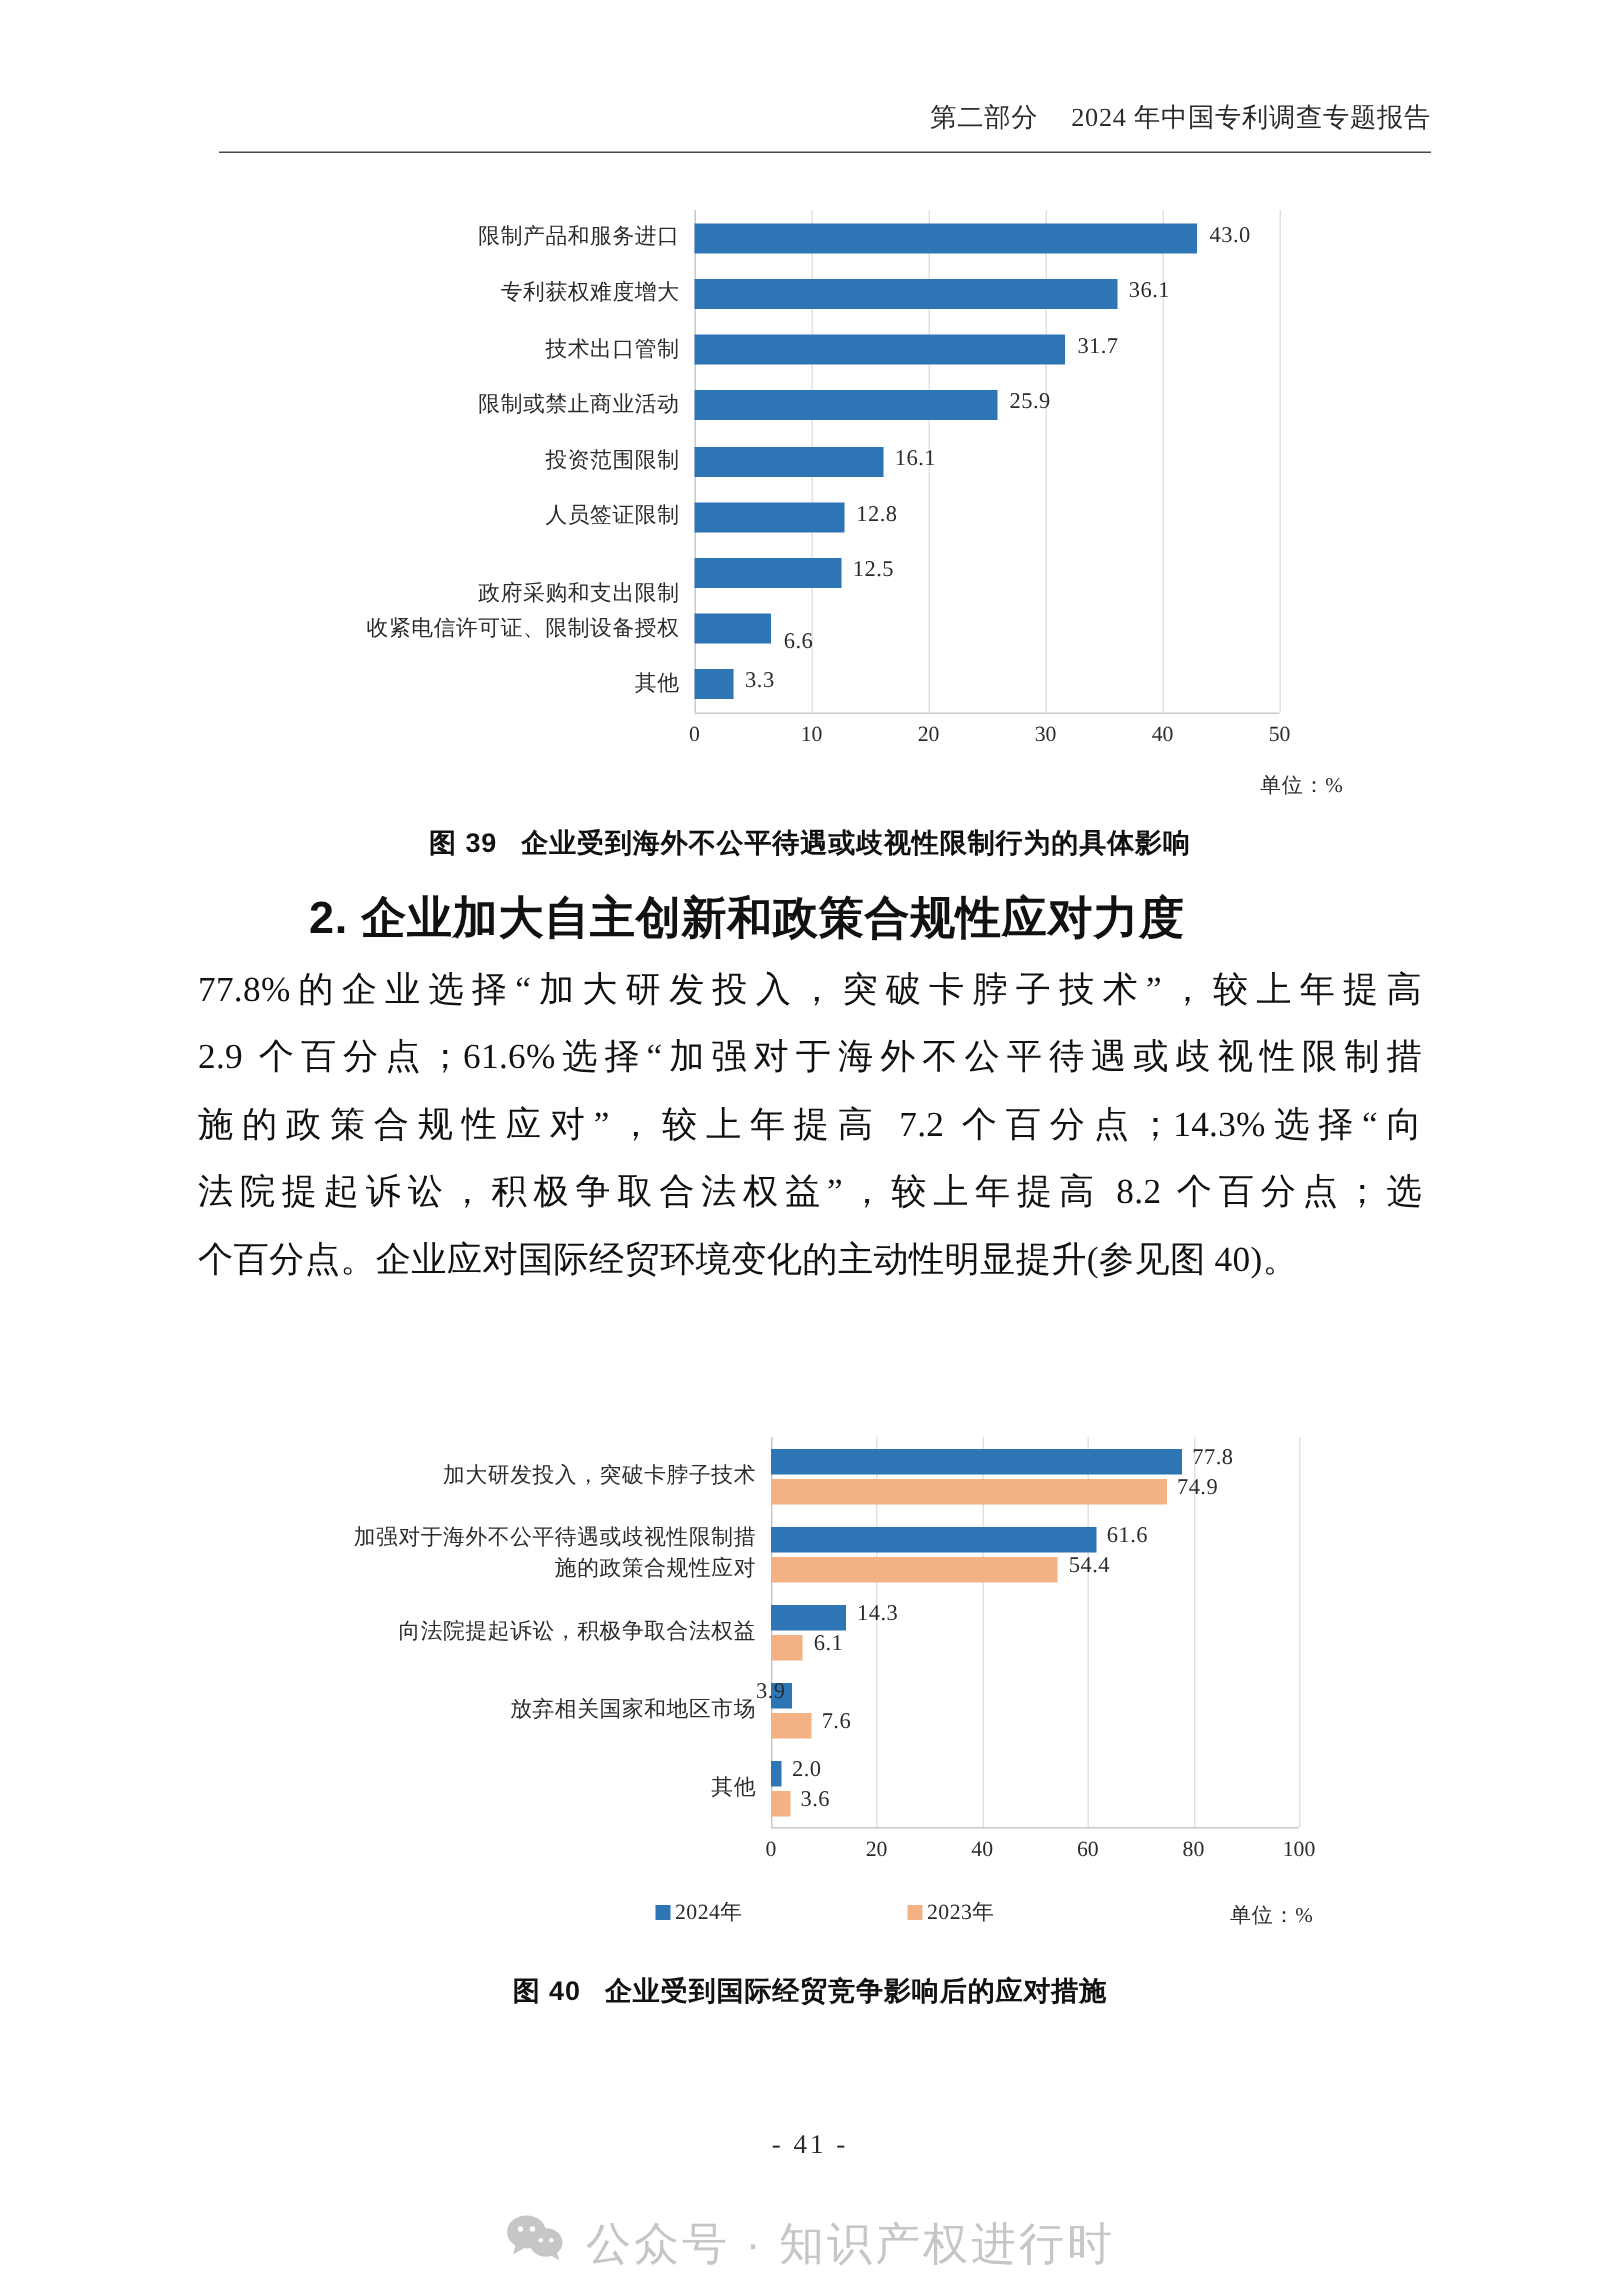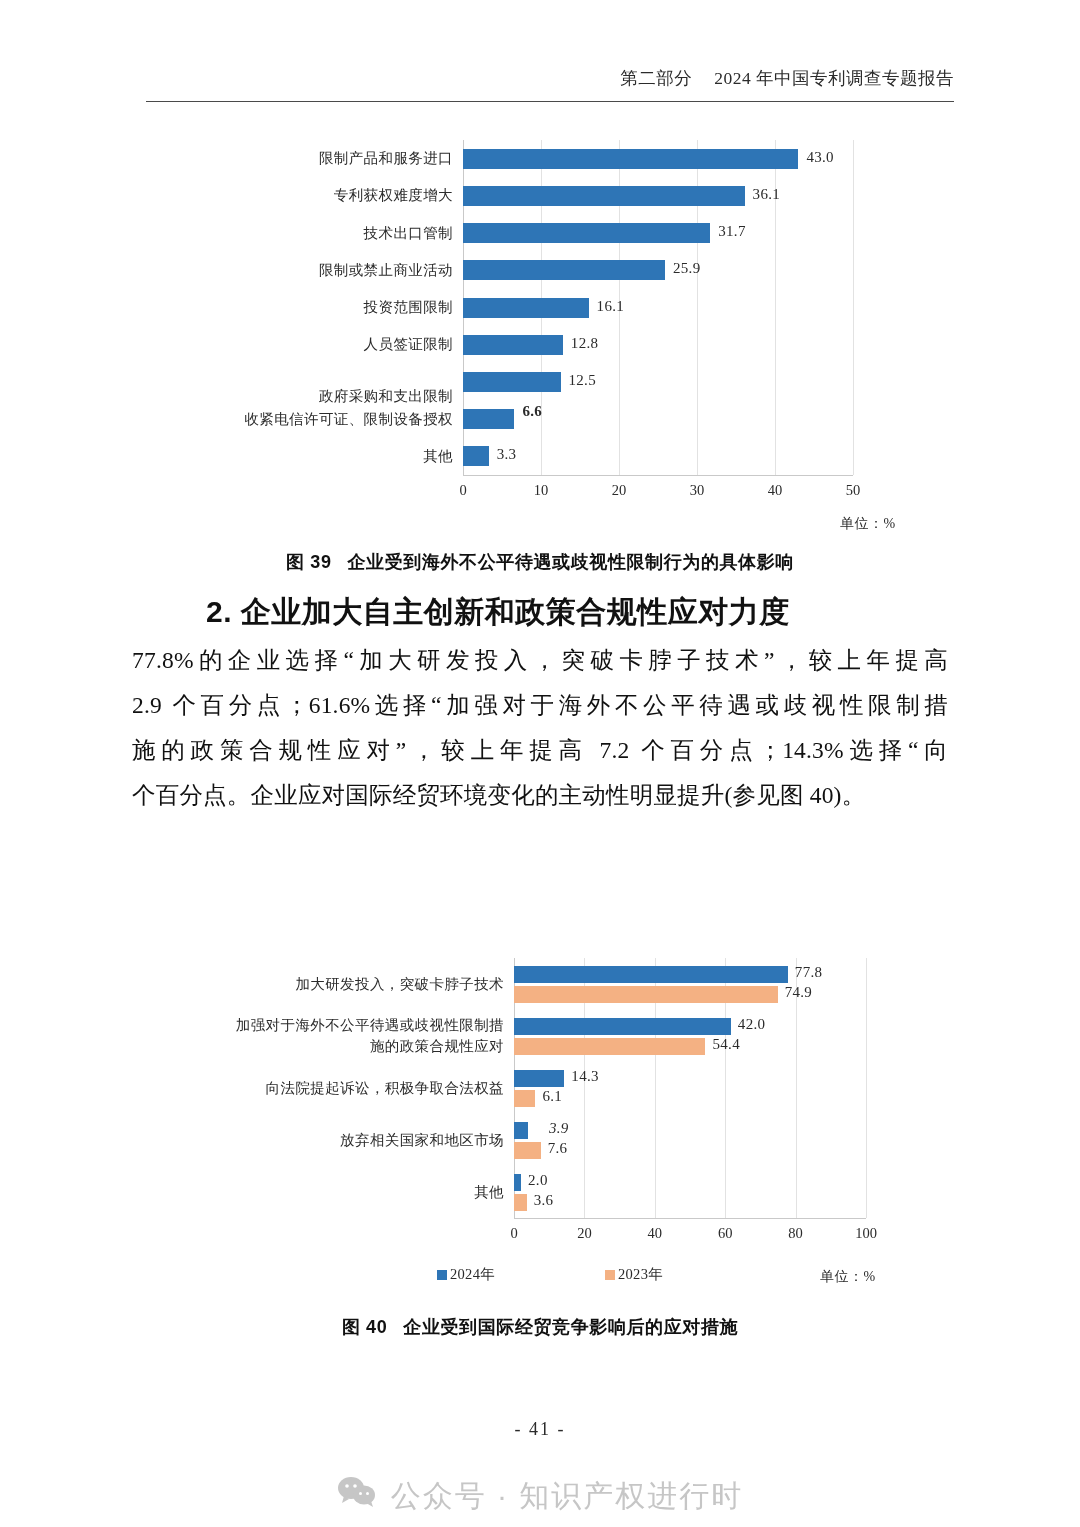--- a/index.html
+++ b/index.html
@@ -197,21 +197,21 @@
     <div class="bar-value" style="left: 570.84px; top: 204.722px;">12.8</div>
     <div class="cat-label" style="left: 200px; width: 253px; top: 240px; margin-top: 16px;">
       <div>政府采购和支出限制</div>
     </div>
     <div class="bar" style="left: 463px; width: 97.5px; top: 241.944px; height: 20px; background: rgb(46, 117, 182);"></div>
     <div class="bar-value" style="left: 568.5px; top: 241.944px;">12.5</div>
     <div class="cat-label" style="left: 200px; width: 253px; top: 278.667px;">
       <div>收紧电信许可证、限制设备授权</div>
     </div>
     <div class="bar" style="left: 463px; width: 51.48px; top: 279.167px; height: 20px; background: rgb(46, 117, 182);"></div>
-    <div class="bar-value" style="left: 522.48px; top: 273px; font-weight: bold;">6.6</div>
+    <div class="bar-value" style="left: 522.48px; top: 290px;">6.6</div>
     <div class="cat-label" style="left: 200px; width: 253px; top: 315.889px;">
       <div>其他</div>
     </div>
     <div class="bar" style="left: 463px; width: 25.74px; top: 316.389px; height: 20px; background: rgb(46, 117, 182);"></div>
     <div class="bar-value" style="left: 496.74px; top: 316.389px;">3.3</div>
     <div class="x-axis-line" style="left: 463px; width: 390px; top: 345px;"></div>
     <div class="tick-label" style="left: 463px; top: 352px;">0</div>
     <div class="tick-label" style="left: 541px; top: 352px;">10</div>
     <div class="tick-label" style="left: 619px; top: 352px;">20</div>
     <div class="tick-label" style="left: 697px; top: 352px;">30</div>
@@ -223,20 +223,21 @@
 <div class="fig-caption" style="top:550px;">
   <span>图 39</span><span class="cap-gap"></span><span>企业受到海外不公平待遇或歧视性限制行为的具体影响</span>
 </div>
 
 <div class="section-heading" style="top:592px;">2. 企业加大自主创新和政策合规性应对力度</div>
 
 <div class="body-para" style="top:638px;" id="bodyPara">
     <p class="justified">77.8%的企业选择“加大研发投入，突破卡脖子技术”，较上年提高</p>
     <p class="justified">2.9 个百分点；61.6%选择“加强对于海外不公平待遇或歧视性限制措</p>
     <p class="justified">施的政策合规性应对”，较上年提高 7.2 个百分点；14.3%选择“向</p>
+    <p class="justified">法院提起诉讼，积极争取合法权益”，较上年提高 8.2 个百分点；选</p>
     <p>个百分点。企业应对国际经贸环境变化的主动性明显提升(参见图 40)。</p>
   </div>
 
 <div class="figure" id="fig40" style="left:0px; top:950px; width:1080px; height:340px;">
     <div class="chart-grid" style="left: 514px; top: 8px; width: 352px; height: 260px;">
       <div class="gridline axis0" style="left: 0px;"></div>
       <div class="gridline" style="left: 70.4px;"></div>
       <div class="gridline" style="left: 140.8px;"></div>
       <div class="gridline" style="left: 211.2px;"></div>
       <div class="gridline" style="left: 281.6px;"></div>
@@ -247,35 +248,35 @@
     </div>
     <div class="bar" style="left: 514px; width: 273.856px; top: 15.5px; height: 17px; background: rgb(46, 117, 182);"></div>
     <div class="bar-value" style="left: 794.856px; top: 14px;">77.8</div>
     <div class="bar orange" style="left: 514px; width: 263.648px; top: 35.5px; height: 17px; background: rgb(244, 177, 131);"></div>
     <div class="bar-value" style="left: 784.648px; top: 34px;">74.9</div>
     <div class="cat-label" style="left: 190px; width: 314px; top: 65px;">
       <div>加强对于海外不公平待遇或歧视性限制措</div>
       <div>施的政策合规性应对</div>
     </div>
     <div class="bar" style="left: 514px; width: 216.832px; top: 67.5px; height: 17px; background: rgb(46, 117, 182);"></div>
-    <div class="bar-value" style="left: 737.832px; top: 66px;">42.0</div>
+    <div class="bar-value" style="left: 737.832px; top: 66px;">61.6</div>
     <div class="bar orange" style="left: 514px; width: 191.488px; top: 87.5px; height: 17px; background: rgb(244, 177, 131);"></div>
     <div class="bar-value" style="left: 712.488px; top: 86px;">54.4</div>
     <div class="cat-label" style="left: 190px; width: 314px; top: 127.5px;">
       <div>向法院提起诉讼，积极争取合法权益</div>
     </div>
     <div class="bar" style="left: 514px; width: 50.336px; top: 119.5px; height: 17px; background: rgb(46, 117, 182);"></div>
     <div class="bar-value" style="left: 571.336px; top: 118px;">14.3</div>
     <div class="bar orange" style="left: 514px; width: 21.472px; top: 139.5px; height: 17px; background: rgb(244, 177, 131);"></div>
     <div class="bar-value" style="left: 542.472px; top: 138px;">6.1</div>
     <div class="cat-label" style="left: 190px; width: 314px; top: 179.5px;">
       <div>放弃相关国家和地区市场</div>
     </div>
     <div class="bar" style="left: 514px; width: 13.728px; top: 171.5px; height: 17px; background: rgb(46, 117, 182);"></div>
-    <div class="bar-value" style="left: 549px; top: 170px; font-style: italic;">3.9</div>
+    <div class="bar-value" style="left: 504px; top: 170px;">3.9</div>
     <div class="bar orange" style="left: 514px; width: 26.752px; top: 191.5px; height: 17px; background: rgb(244, 177, 131);"></div>
     <div class="bar-value" style="left: 547.752px; top: 190px;">7.6</div>
     <div class="cat-label" style="left: 190px; width: 314px; top: 231.5px;">
       <div>其他</div>
     </div>
     <div class="bar" style="left: 514px; width: 7.04px; top: 223.5px; height: 17px; background: rgb(46, 117, 182);"></div>
     <div class="bar-value" style="left: 528.04px; top: 222px;">2.0</div>
     <div class="bar orange" style="left: 514px; width: 12.672px; top: 243.5px; height: 17px; background: rgb(244, 177, 131);"></div>
     <div class="bar-value" style="left: 533.672px; top: 242px;">3.6</div>
     <div class="x-axis-line" style="left: 514px; width: 352px; top: 268px;"></div>

